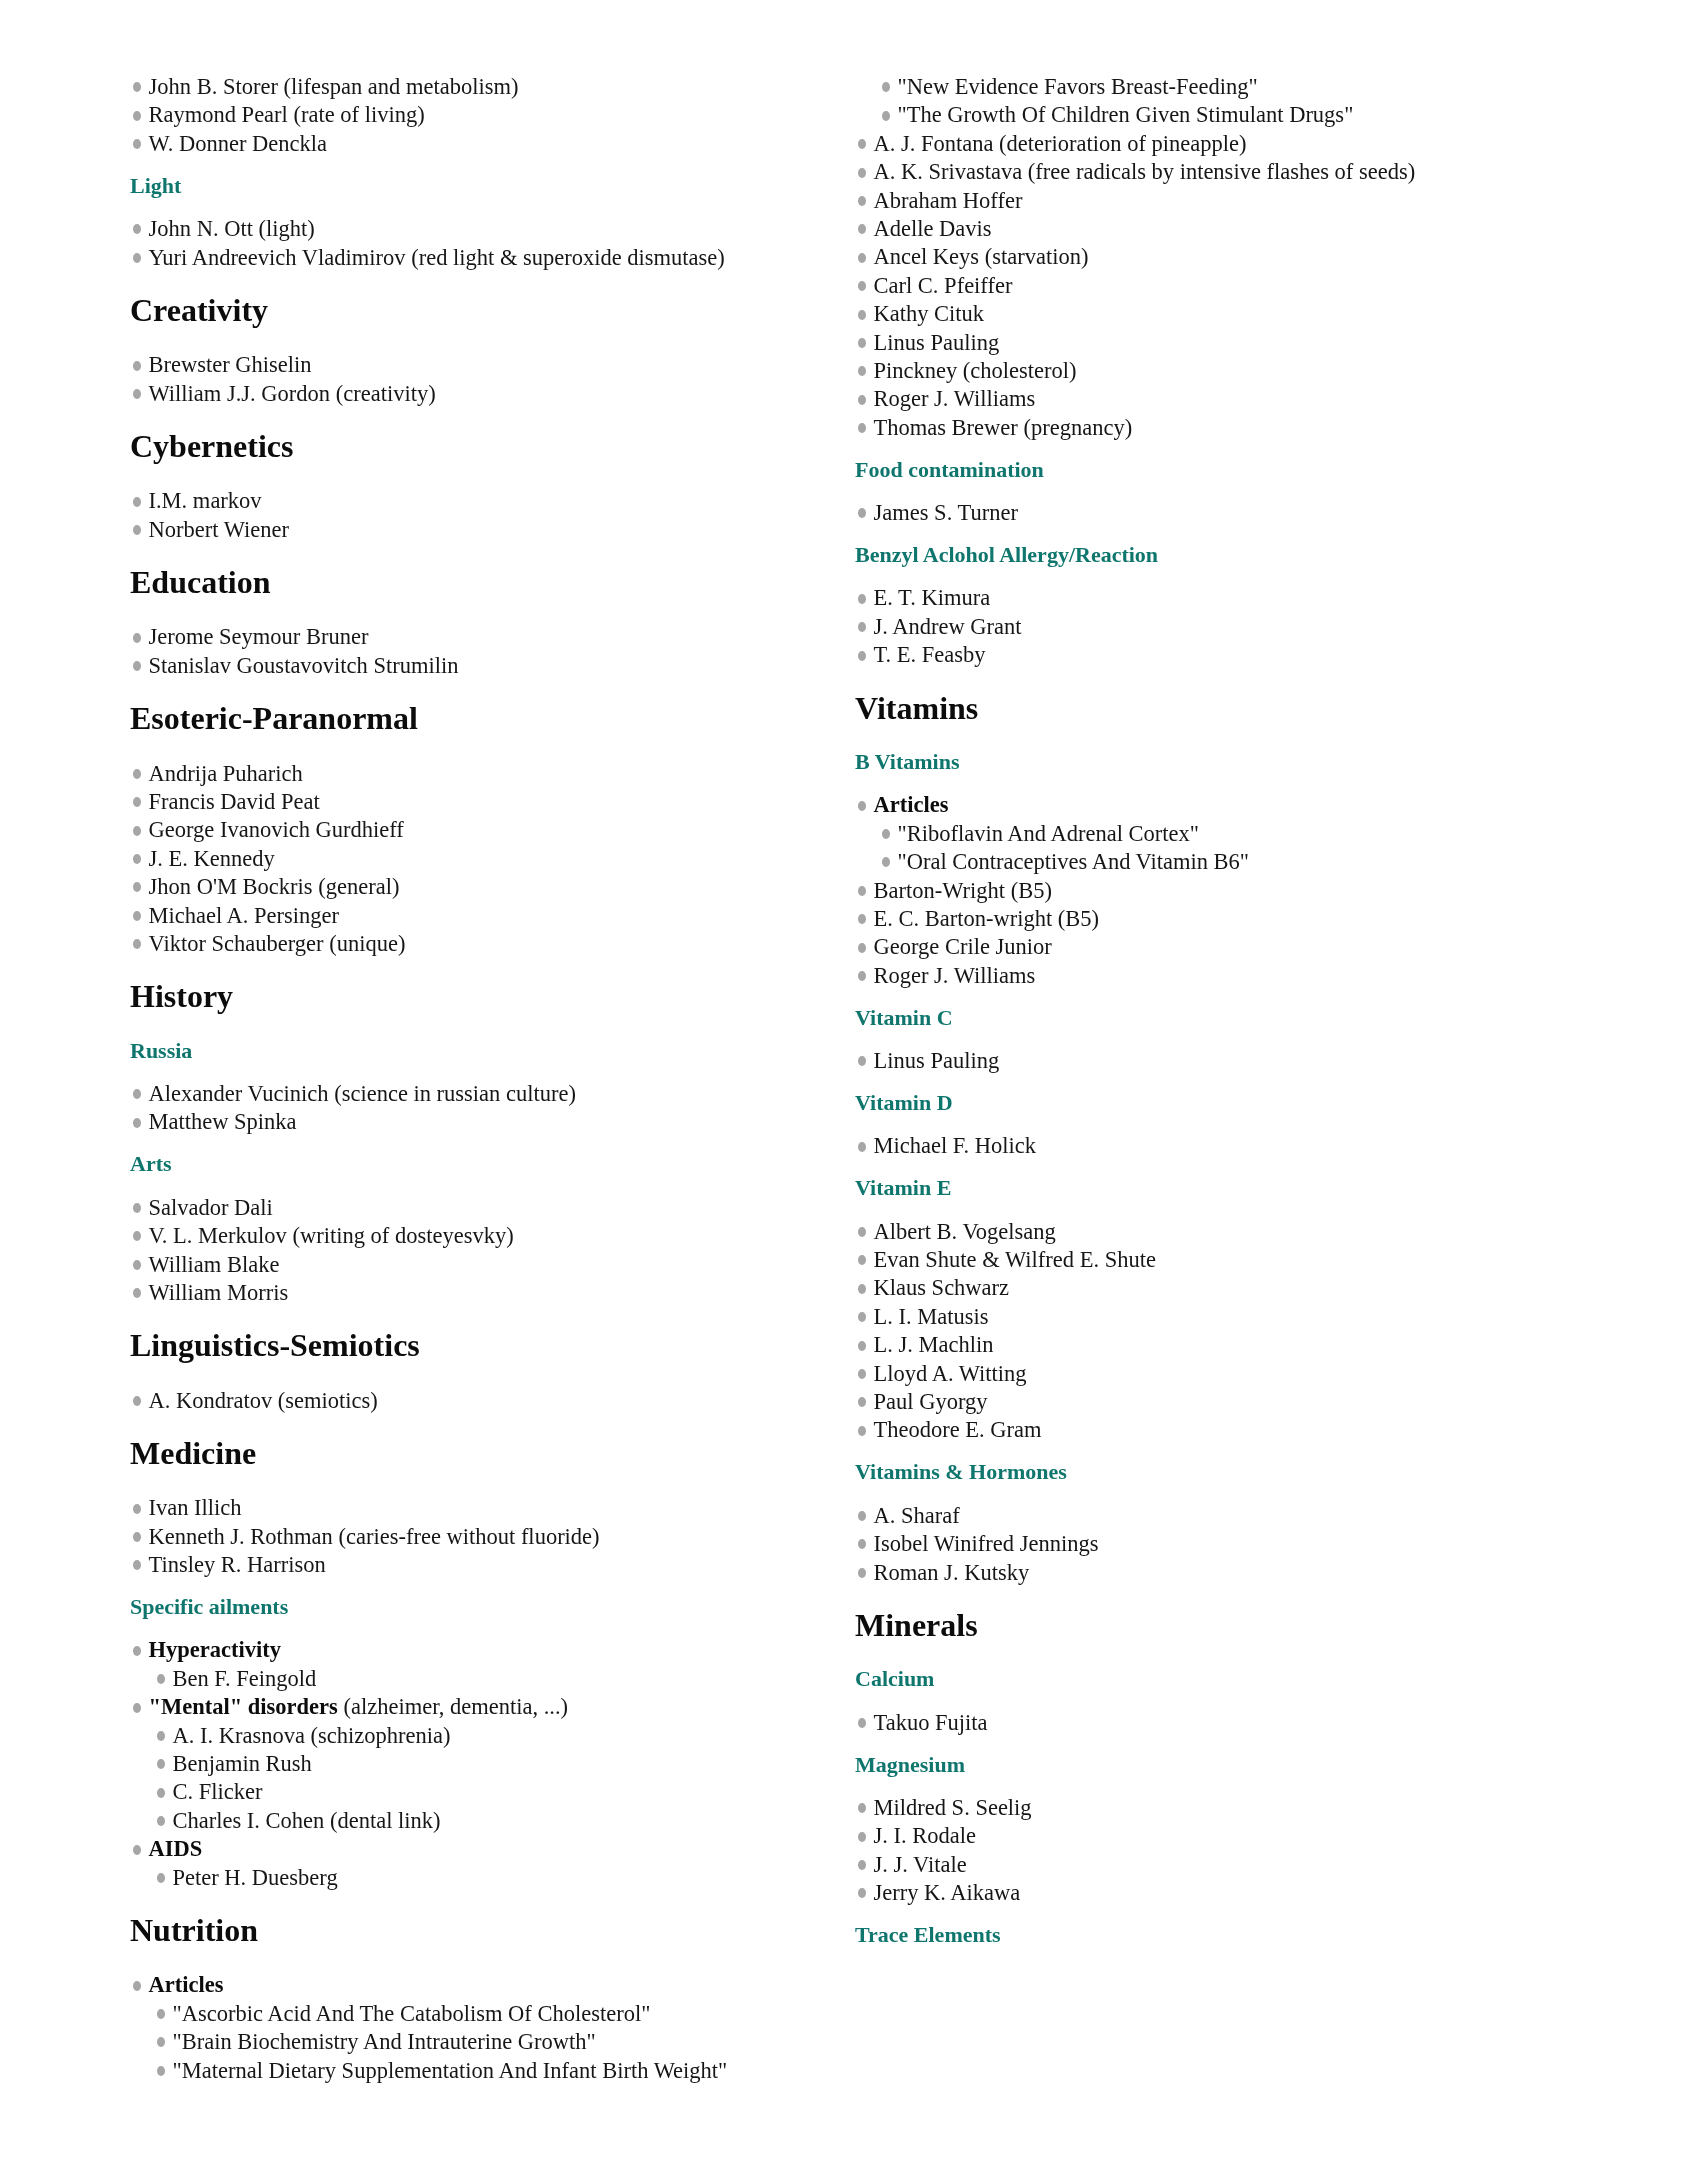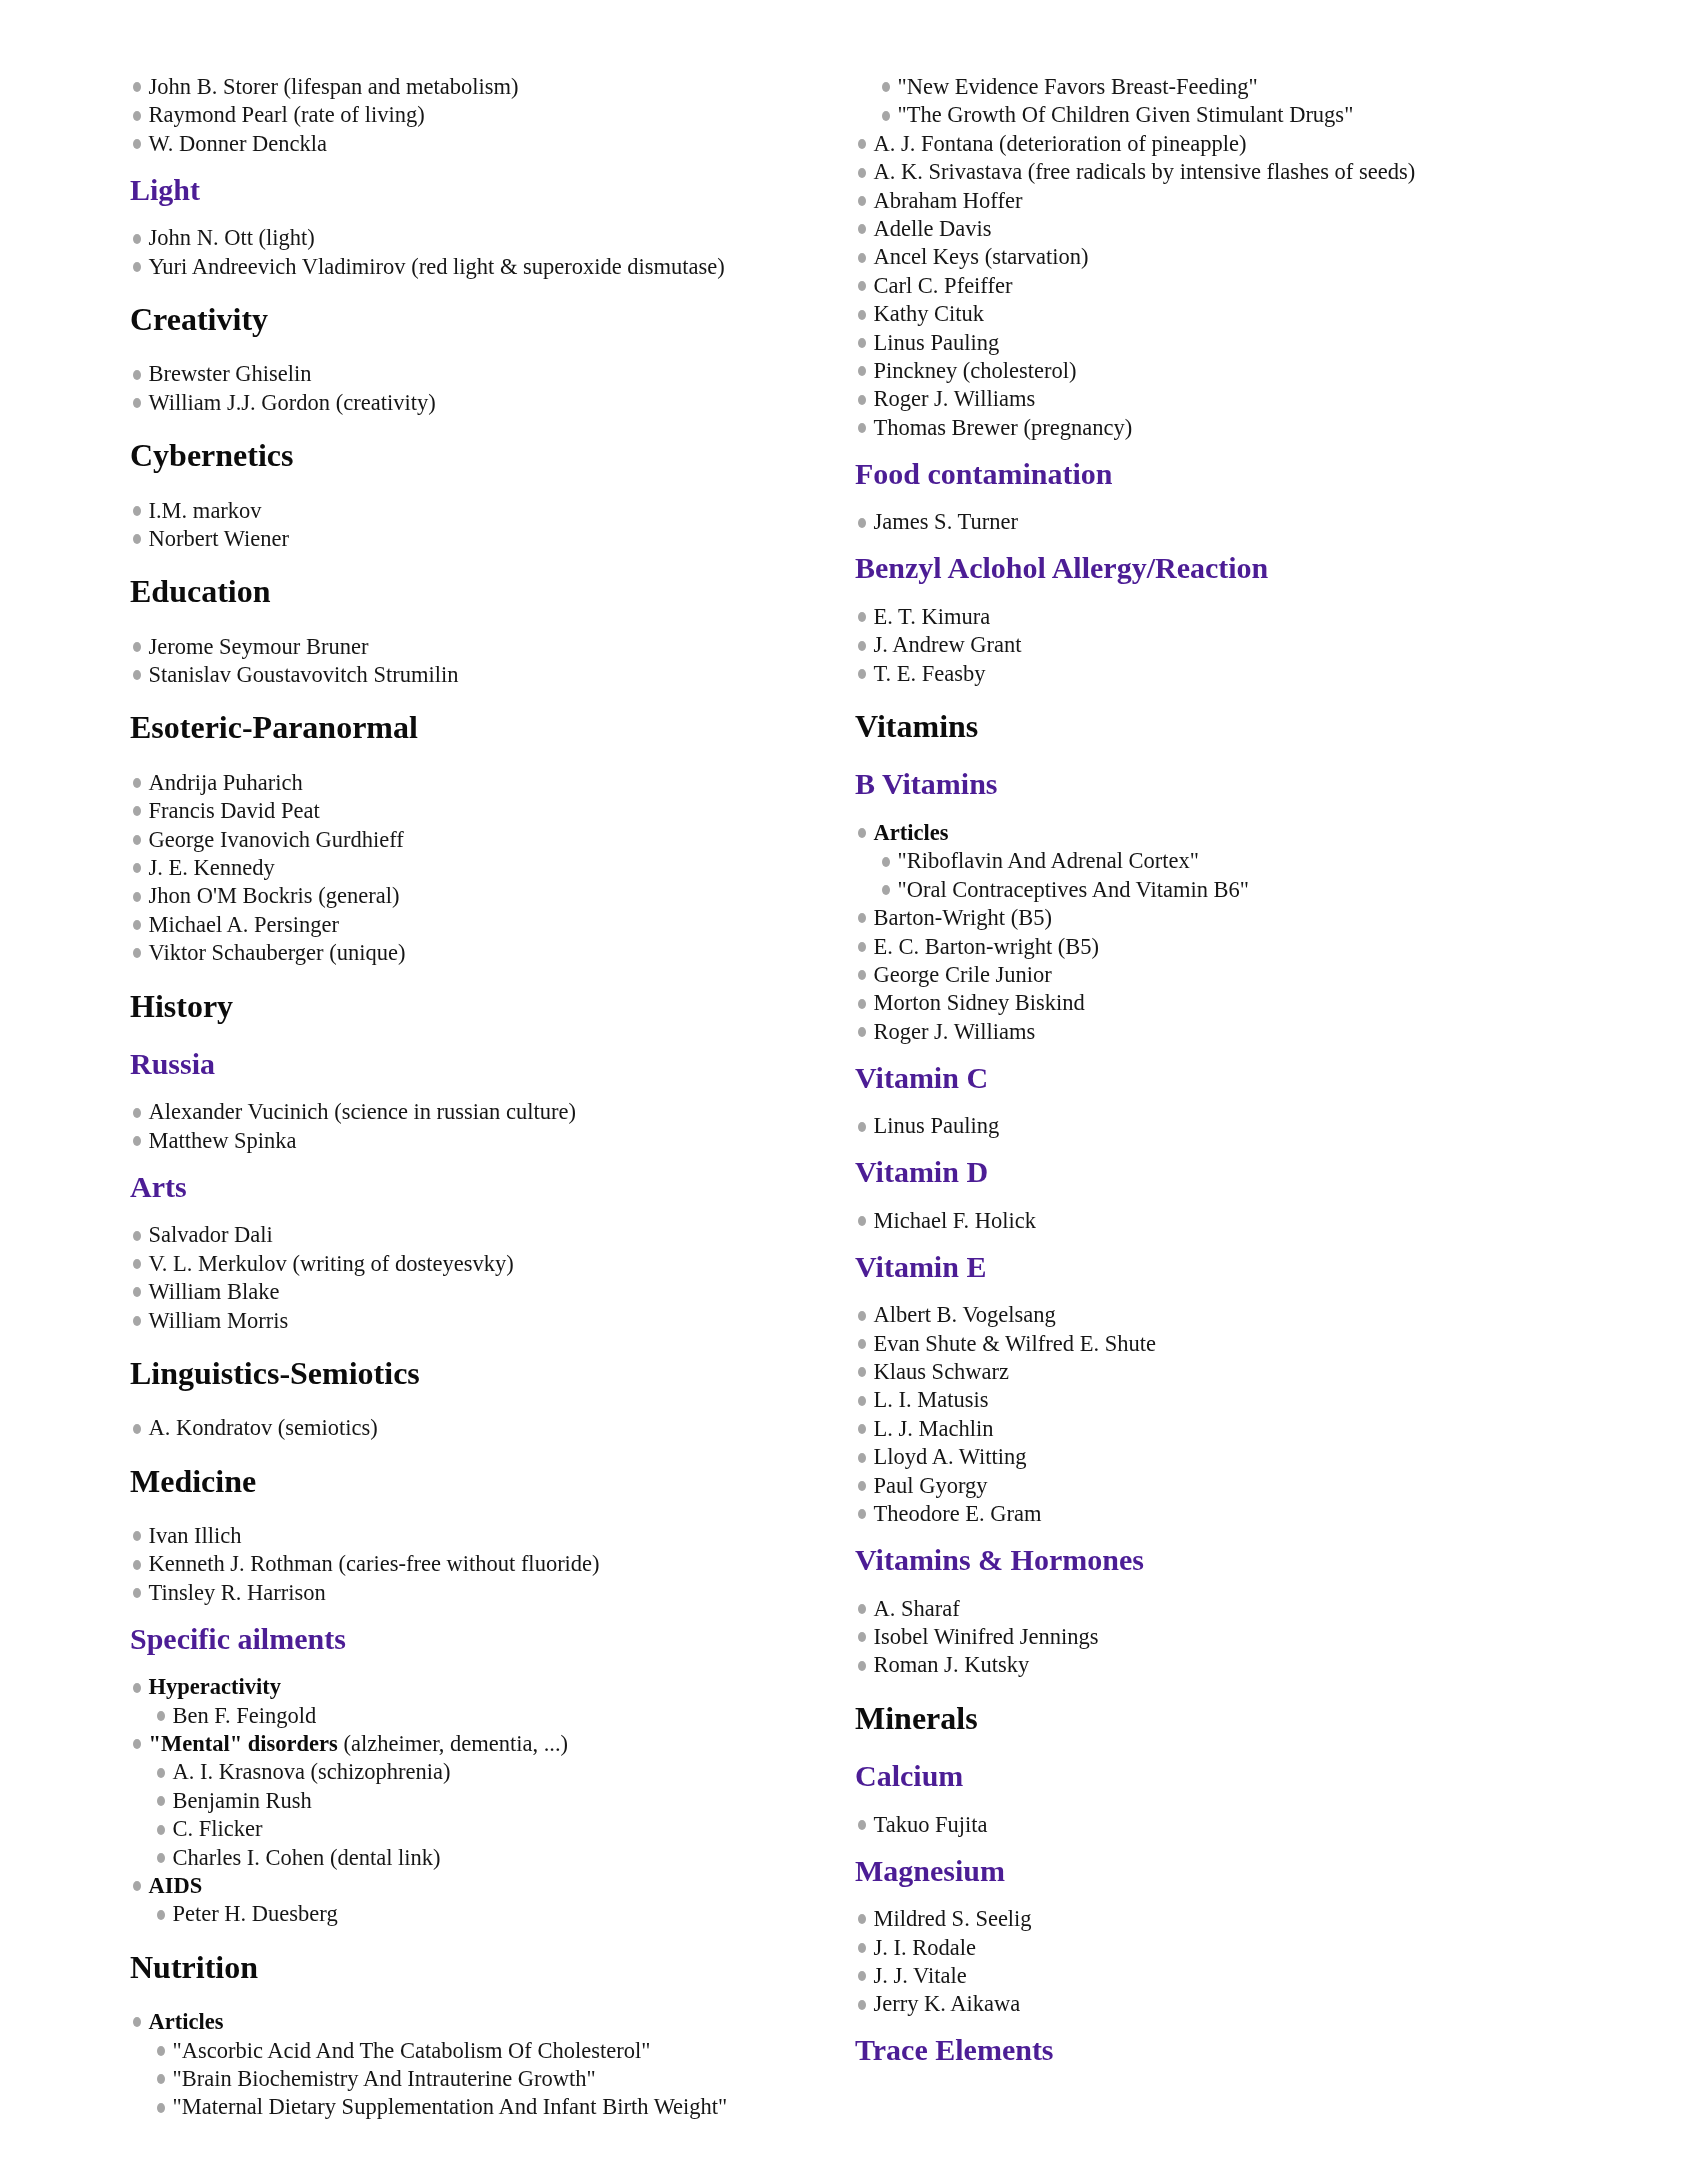--- a/index.html
+++ b/index.html
@@ -13,22 +13,22 @@
   }
   .page { position: absolute; inset: 0; }
   .col { position: absolute; top: 73px; }
   .col-left  { left: 130px; width: 701px; }
   .col-right { left: 855px; width: 794px; }
   h2.sec {
     font-size: 32px; line-height: 1.15; font-weight: bold;
     color: #0c0c0c; margin: 20px 0 22.5px;
   }
   h3.sub {
-    font-size: 30px; line-height: 1.15; font-weight: bold;
-    color: #4c1d95; margin: 14.6px 0 17px;
+    font-size: 22px; line-height: 1.15; font-weight: bold;
+    color: #0f766e; margin: 14.6px 0 17px;
   }
   ul.lst { list-style: none; margin: 0; padding: 0; }
   li.itm {
     position: relative;
     font-size: 22.5px; line-height: 28.4px;
     padding-left: 18.5px;
     white-space: nowrap;
   }
   li.itm.l2 { margin-left: 24px; }
   li.itm .bullet {
@@ -151,21 +151,20 @@
       </ul>
       <h2 class="sec">Vitamins</h2>
       <h3 class="sub">B Vitamins</h3>
       <ul class="lst">
         <li class="itm"><span class="bullet"></span><span><b>Articles</b></span></li>
         <li class="itm l2"><span class="bullet"></span><span><span>"Riboflavin And Adrenal Cortex"</span></span></li>
         <li class="itm l2"><span class="bullet"></span><span><span>"Oral Contraceptives And Vitamin B6"</span></span></li>
         <li class="itm"><span class="bullet"></span><span><span>Barton-Wright (B5)</span></span></li>
         <li class="itm"><span class="bullet"></span><span><span>E. C. Barton-wright (B5)</span></span></li>
         <li class="itm"><span class="bullet"></span><span><span>George Crile Junior</span></span></li>
-        <li class="itm"><span class="bullet"></span><span><span>Morton Sidney Biskind</span></span></li>
         <li class="itm"><span class="bullet"></span><span><span>Roger J. Williams</span></span></li>
       </ul>
       <h3 class="sub">Vitamin C</h3>
       <ul class="lst">
         <li class="itm"><span class="bullet"></span><span><span>Linus Pauling</span></span></li>
       </ul>
       <h3 class="sub">Vitamin D</h3>
       <ul class="lst">
         <li class="itm"><span class="bullet"></span><span><span>Michael F. Holick</span></span></li>
       </ul>

